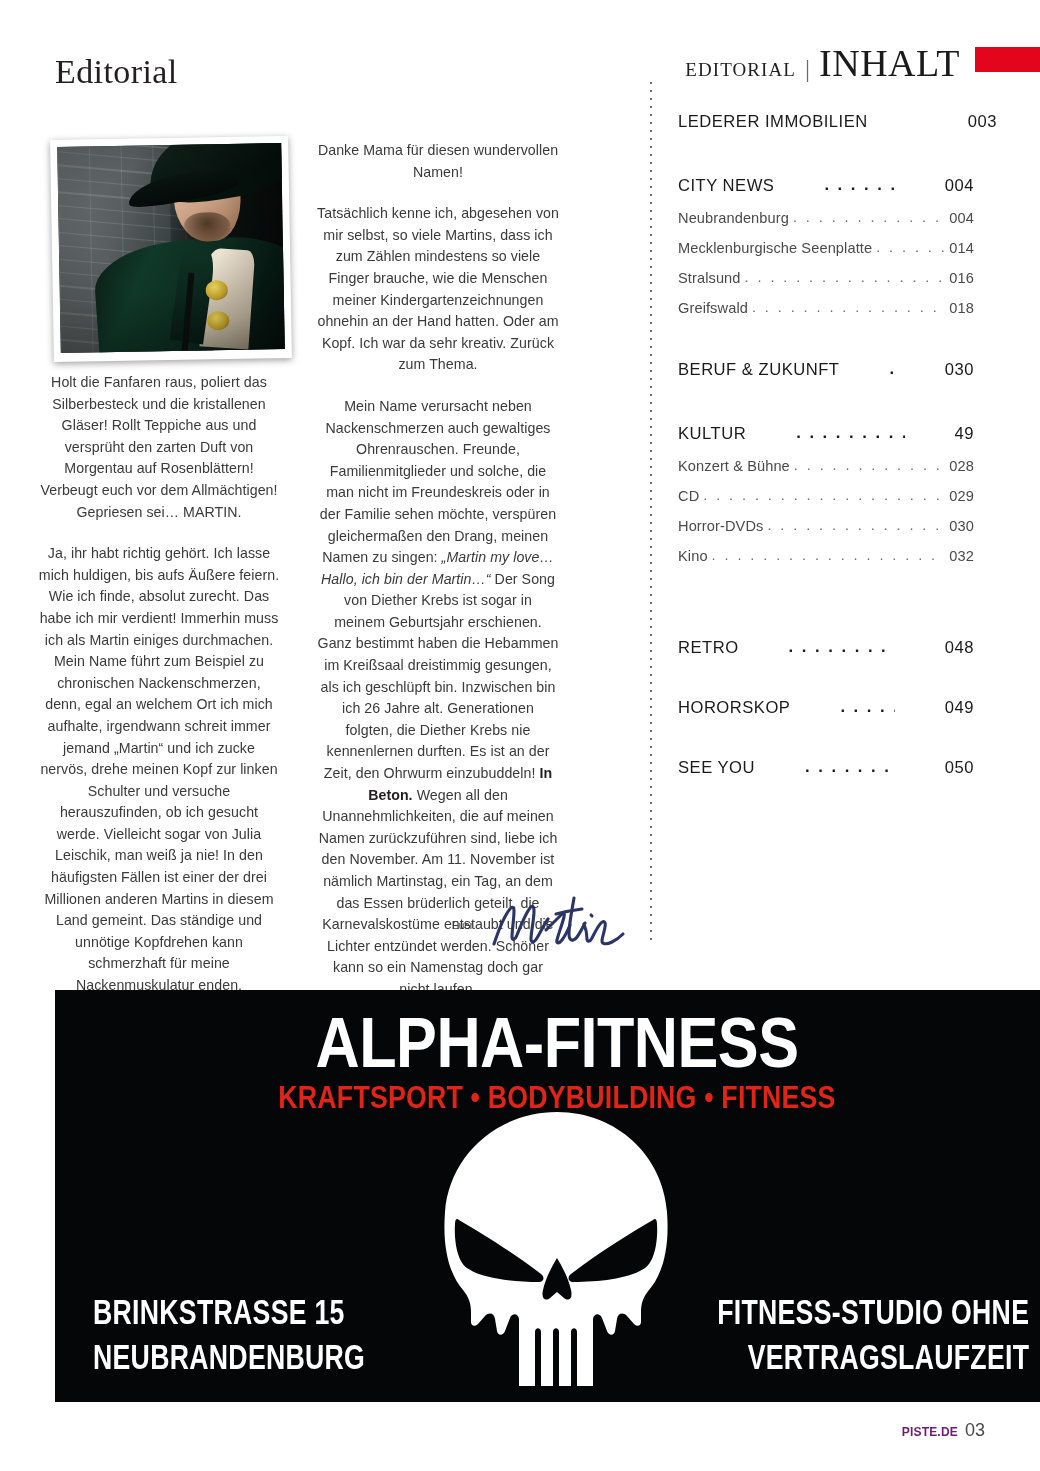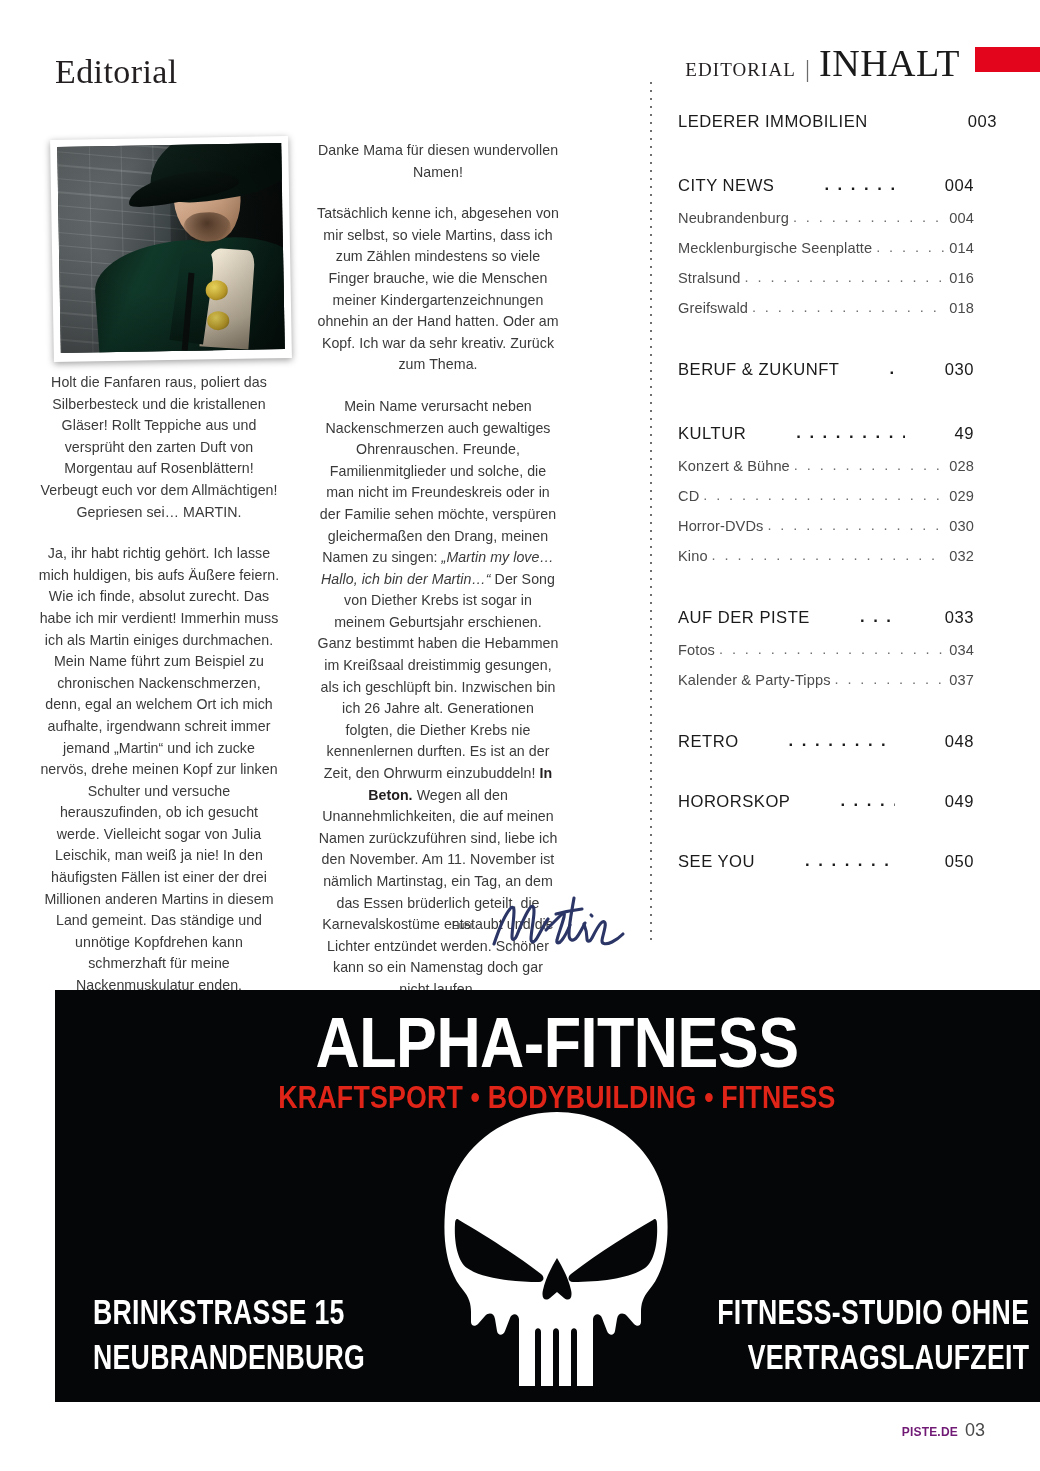--- a/index.html
+++ b/index.html
@@ -460,37 +460,20 @@
       <span class="toc-page">030</span>
     </div>
     <div class="toc-row sub">
       <span class="toc-label">Kino</span>
       <span class="toc-leader"></span>
       <span class="toc-page">032</span>
     </div>
   </div>
   <div class="gap-lg"></div>
 
-  <div class="toc-group">
-    <div class="toc-row major">
-      <span class="toc-label">AUF DER PISTE</span>
-      <span class="toc-leader"></span>
-      <span class="toc-page">033</span>
-    </div>
-    <div class="toc-row sub">
-      <span class="toc-label">Fotos</span>
-      <span class="toc-leader"></span>
-      <span class="toc-page">034</span>
-    </div>
-    <div class="toc-row sub">
-      <span class="toc-label">Kalender &amp; Party-Tipps</span>
-      <span class="toc-leader"></span>
-      <span class="toc-page">037</span>
-    </div>
-  </div>
   <div class="gap-lg"></div>
 
   <div class="toc-group">
     <div class="toc-row major">
       <span class="toc-label">RETRO</span>
       <span class="toc-leader"></span>
       <span class="toc-page">048</span>
     </div>
   </div>
   <div class="gap-md"></div>

